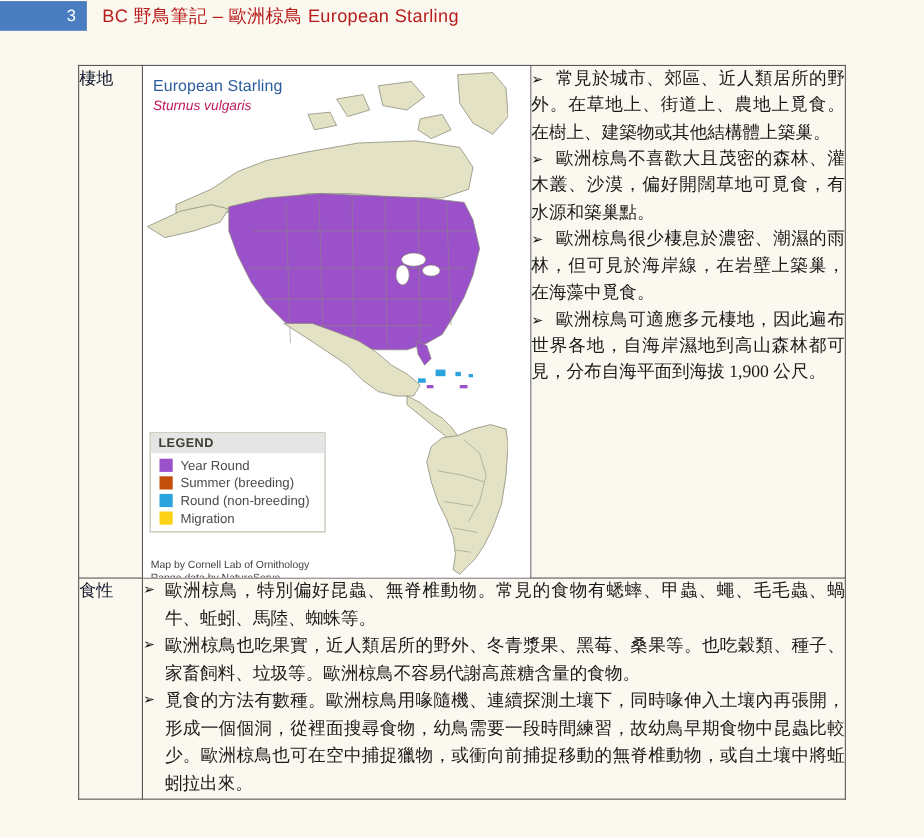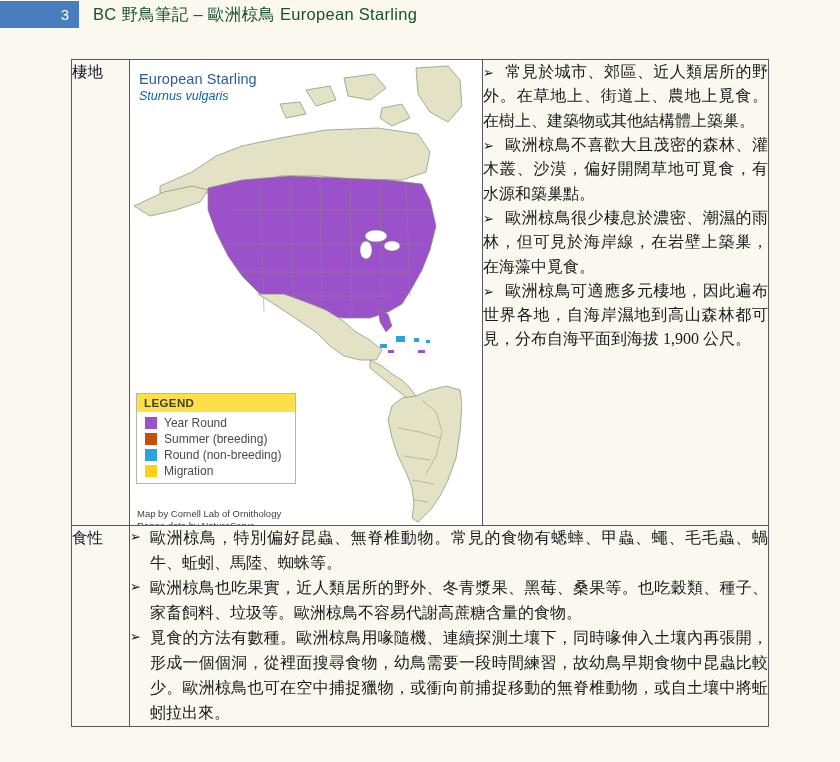--- a/index.html
+++ b/index.html
@@ -30,21 +30,21 @@
     color: #ffffff;
     font-family: "Liberation Sans", sans-serif;
     font-size: 15px;
     display: flex;
     align-items: center;
     justify-content: flex-end;
     padding-right: 10px;
   }
   #header-title {
     margin-left: 14px;
-    color: #14532d;
+    color: #b91c1c;
     font-family: "Liberation Sans", "DejaVu Sans", sans-serif;
     font-size: 16.5px;
     letter-spacing: 0.3px;
     white-space: nowrap;
   }
 
   
   #content-table {
     position: absolute;
     left: 71px; top: 59px;
@@ -123,39 +123,39 @@
     left: 9px; top: 11px;
     color: #2b5c9b;
     font-family: "Liberation Sans", "DejaVu Sans", sans-serif;
     font-size: 14.5px;
     font-weight: 400;
     letter-spacing: .1px;
   }
   #map-subtitle {
     position: absolute;
     left: 9px; top: 29px;
-    color: #0369a1;
+    color: #be185d;
     font-family: "Liberation Sans", "DejaVu Sans", sans-serif;
     font-size: 12.5px;
     font-style: italic;
   }
   #map-svg-wrap {
     position: absolute;
     left: 0; top: 0;
     width: 332px; height: 465px;
   }
   #map-legend {
     position: absolute;
     left: 6px; top: 333px;
     width: 160px;
     border: 1px solid #b9b9a8;
     background: #ffffff;
   }
   #legend-header {
-    background: #fde047;
+    background: #e5e5e5;
     padding: 3px 7px 3px 7px;
     font-family: "Liberation Sans", "DejaVu Sans", sans-serif;
     font-size: 11.5px;
     font-weight: bold;
     color: #3d3d33;
     letter-spacing: .4px;
   }
   .legend-row {
     display: flex;
     align-items: center;

